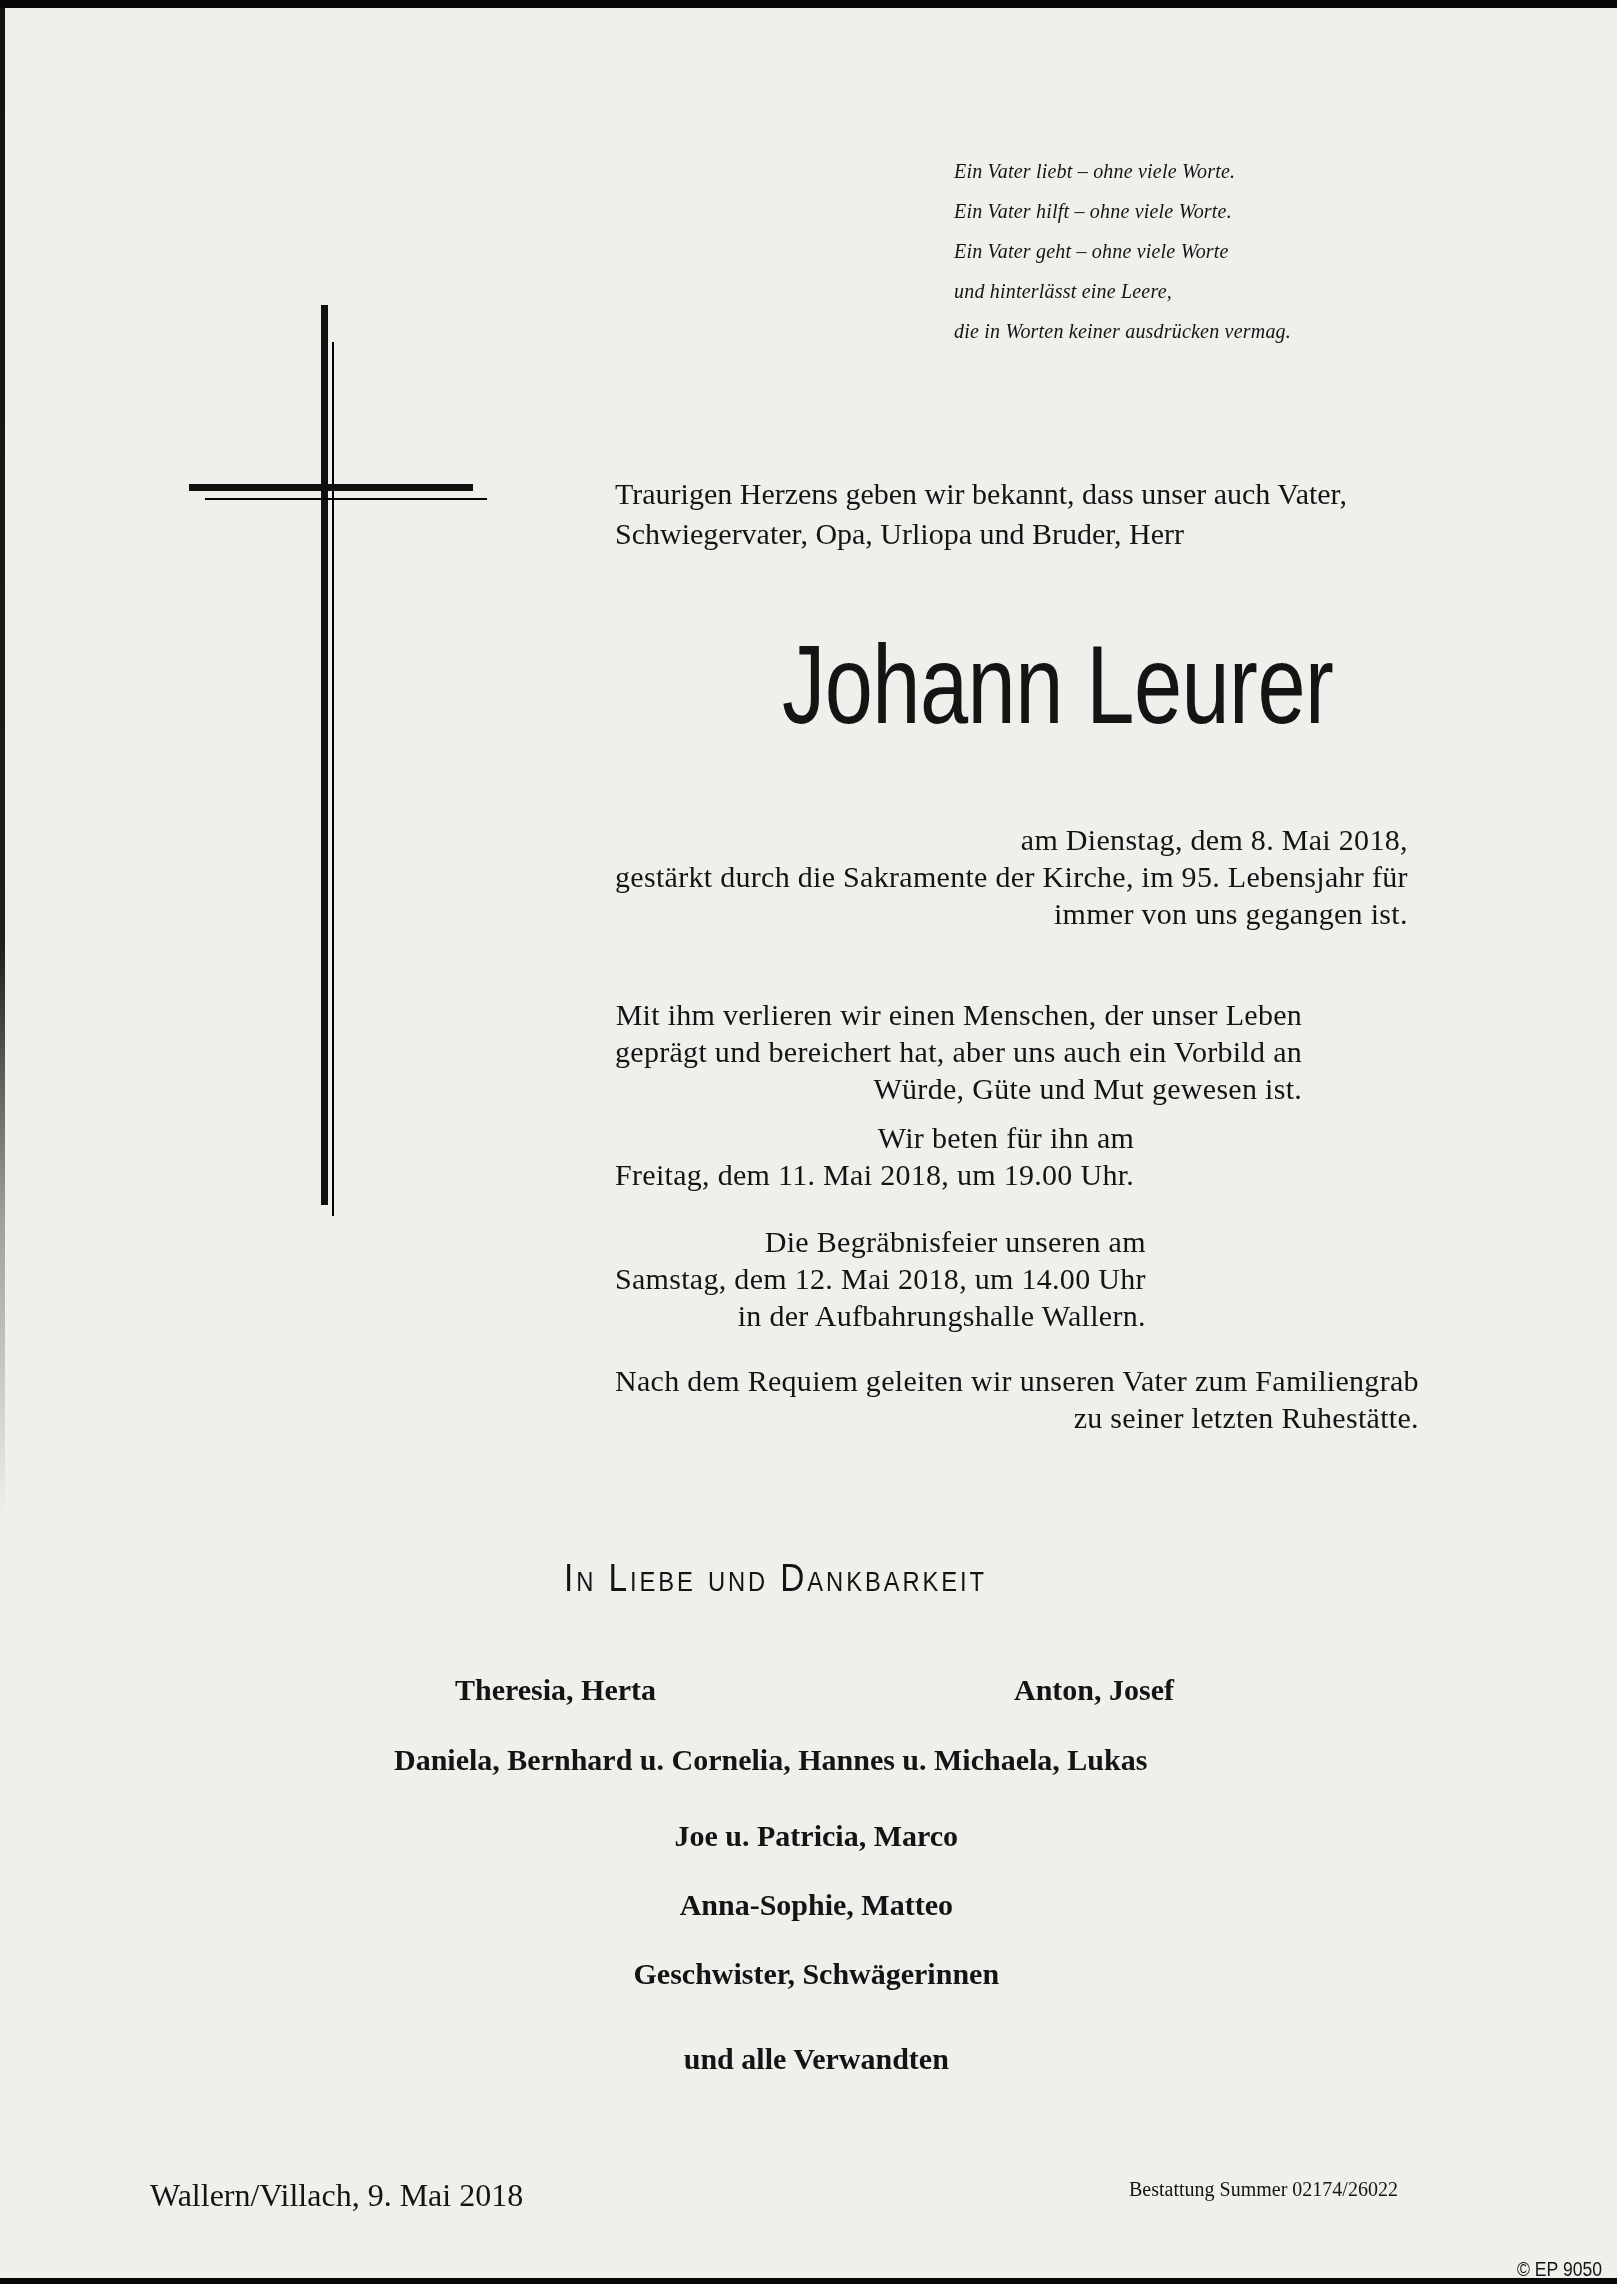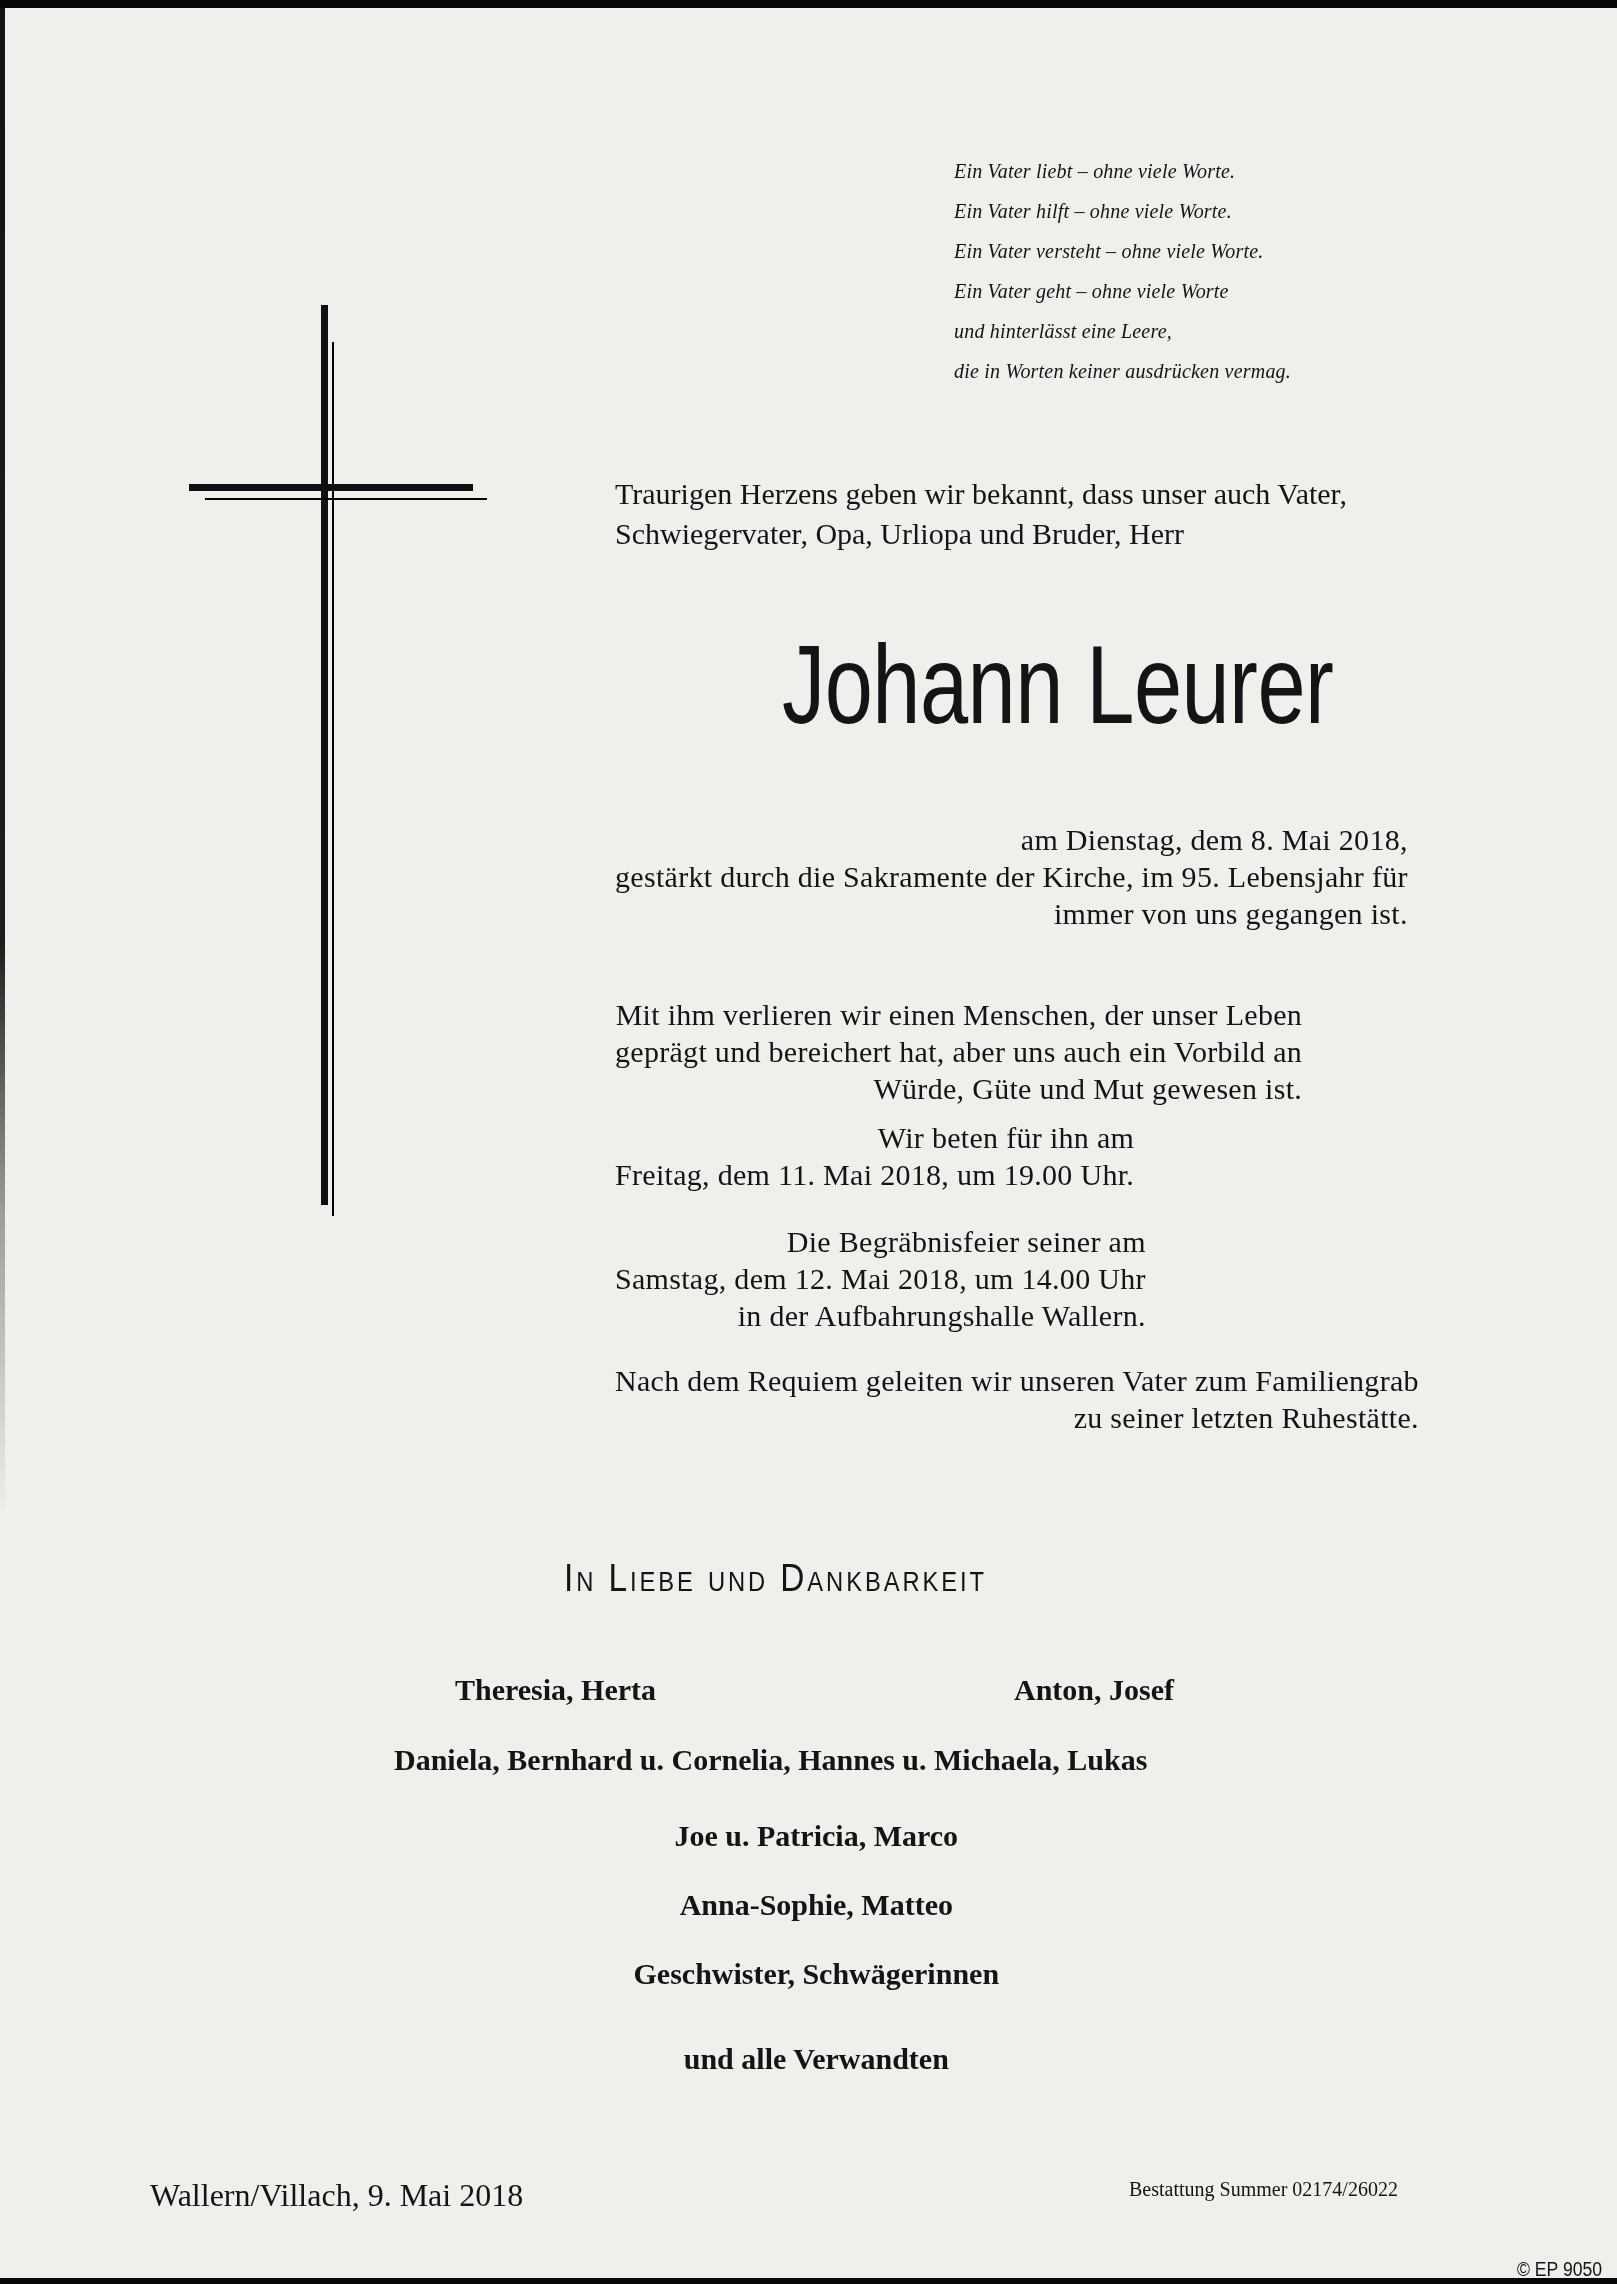--- a/index.html
+++ b/index.html
@@ -80,21 +80,20 @@
 <div>
   <div class="cross-part cv-thick"></div>
   <div class="cross-part cv-thin"></div>
   <div class="cross-part ch-thick"></div>
   <div class="cross-part ch-thin"></div>
 </div>
 
 <div class="abs poem">
   <div>Ein Vater liebt – ohne viele Worte.</div>
   <div>Ein Vater hilft – ohne viele Worte.</div>
-  <div>Ein Vater versteht – ohne viele Worte.</div>
   <div>Ein Vater geht – ohne viele Worte</div>
   <div>und hinterlässt eine Leere,</div>
   <div>die in Worten keiner ausdrücken vermag.</div>
 </div>
 
 <div class="abs announcement">
   <div>Traurigen Herzens geben wir bekannt, dass unser auch Vater,</div>
   <div>Schwiegervater, Opa, Urliopa und Bruder, Herr</div>
 </div>
 
@@ -108,21 +107,21 @@
 <div class="abs para p2">
   <div>Mit ihm verlieren wir einen Menschen, der unser Leben</div>
   <div>geprägt und bereichert hat, aber uns auch ein Vorbild an</div>
   <div>Würde, Güte und Mut gewesen ist.</div>
 </div>
 <div class="abs para p3">
   <div>Wir beten für ihn am</div>
   <div>Freitag, dem 11. Mai 2018, um 19.00 Uhr.</div>
 </div>
 <div class="abs para p4">
-  <div>Die Begräbnisfeier seiner am</div>
+  <div>Die Begräbnisfeier unseren am</div>
   <div>Samstag, dem 12. Mai 2018, um 14.00 Uhr</div>
   <div>in der Aufbahrungshalle Wallern.</div>
 </div>
 <div class="abs para p5">
   <div>Nach dem Requiem geleiten wir unseren Vater zum Familiengrab</div>
   <div>zu seiner letzten Ruhestätte.</div>
 </div>
 
 <div class="abs closing-heading">In Liebe und Dankbarkeit</div>
 

